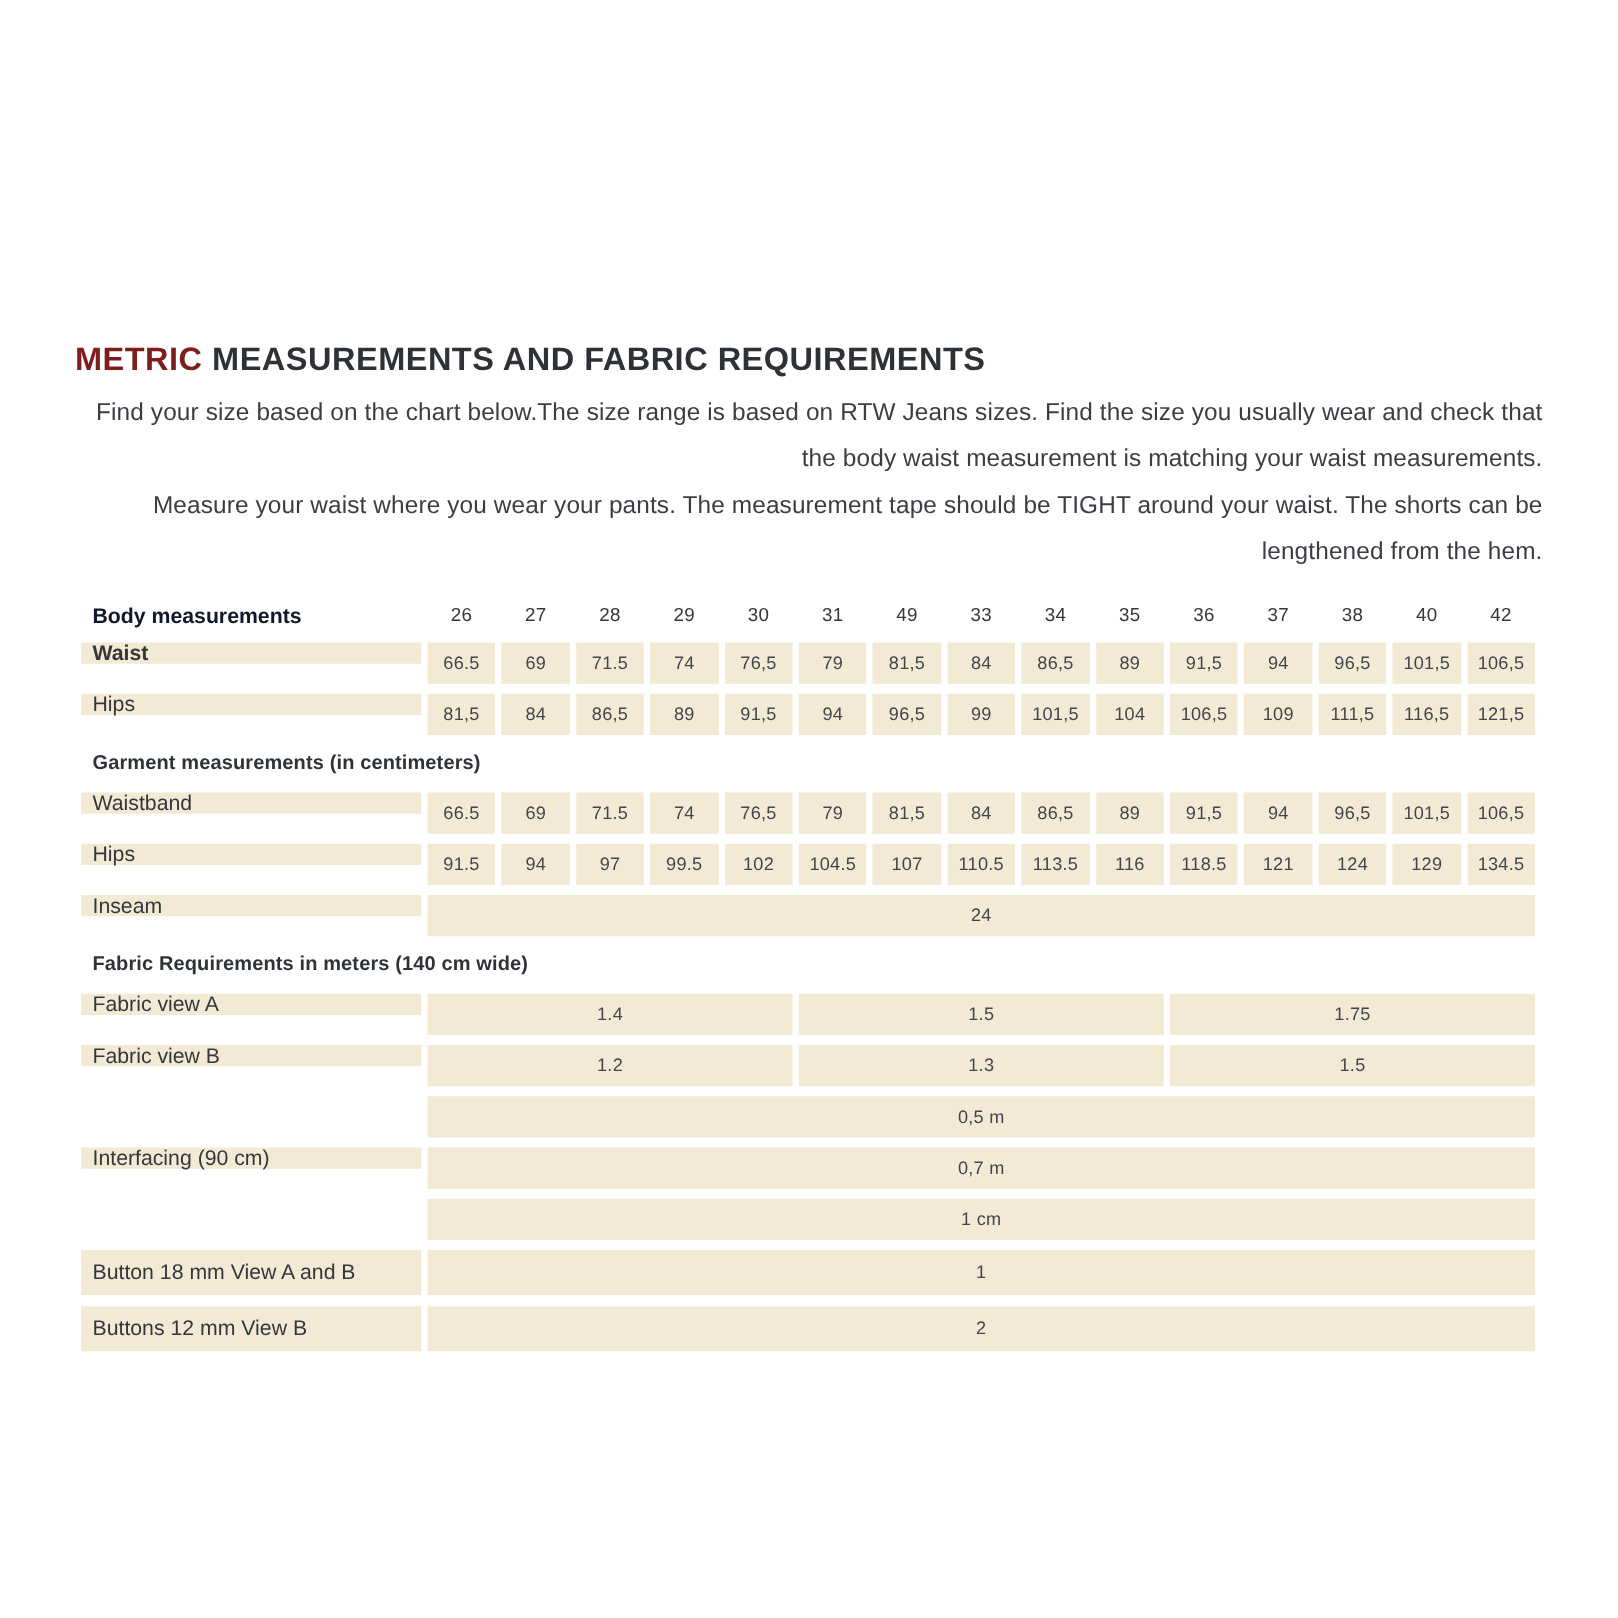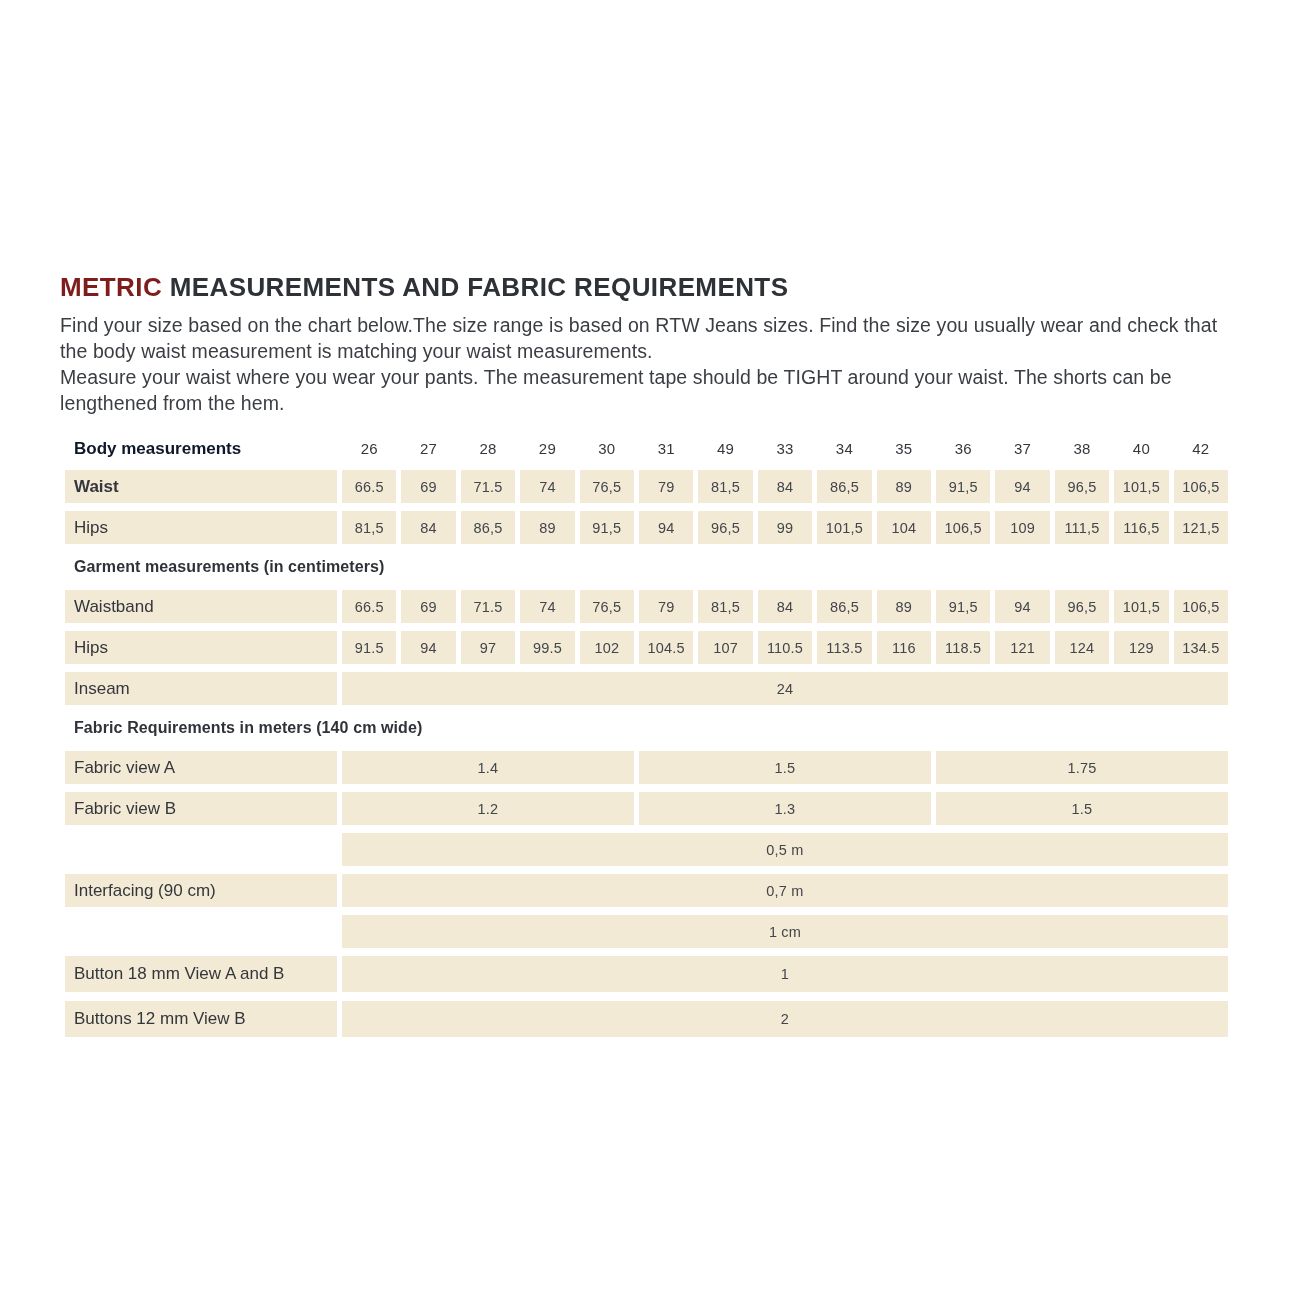--- a/index.html
+++ b/index.html
@@ -19,34 +19,35 @@
     font-size: 26px;
     font-weight: 700;
     letter-spacing: 0.4px;
     color: #2e3237;
     margin-bottom: 9px;
     white-space: nowrap;
   }
   .doc-title .accent { color: #7f1d1d; }
   .intro p {
     font-size: 19.5px;
-    line-height: 26px;
+    line-height: 37px;
     color: #3a3e43;
     letter-spacing: 0.1px;
+    text-align: right;
   }
   .size-table { margin-top: 19px; margin-left: 5px; width: 1163px; }
   .trow {
     display: grid;
     grid-template-columns: 272px repeat(15, 1fr);
     column-gap: 5px;
     margin-bottom: 8px;
   }
   .trow .label {
     background: #f3ead6;
-    height: 33px;
+    height: 17px;
     display: flex;
     align-items: center;
     padding-left: 9px;
     font-size: 17px;
     color: #33373c;
     white-space: nowrap;
   }
   .cell {
     background: #f3ead6;
     height: 33px;

